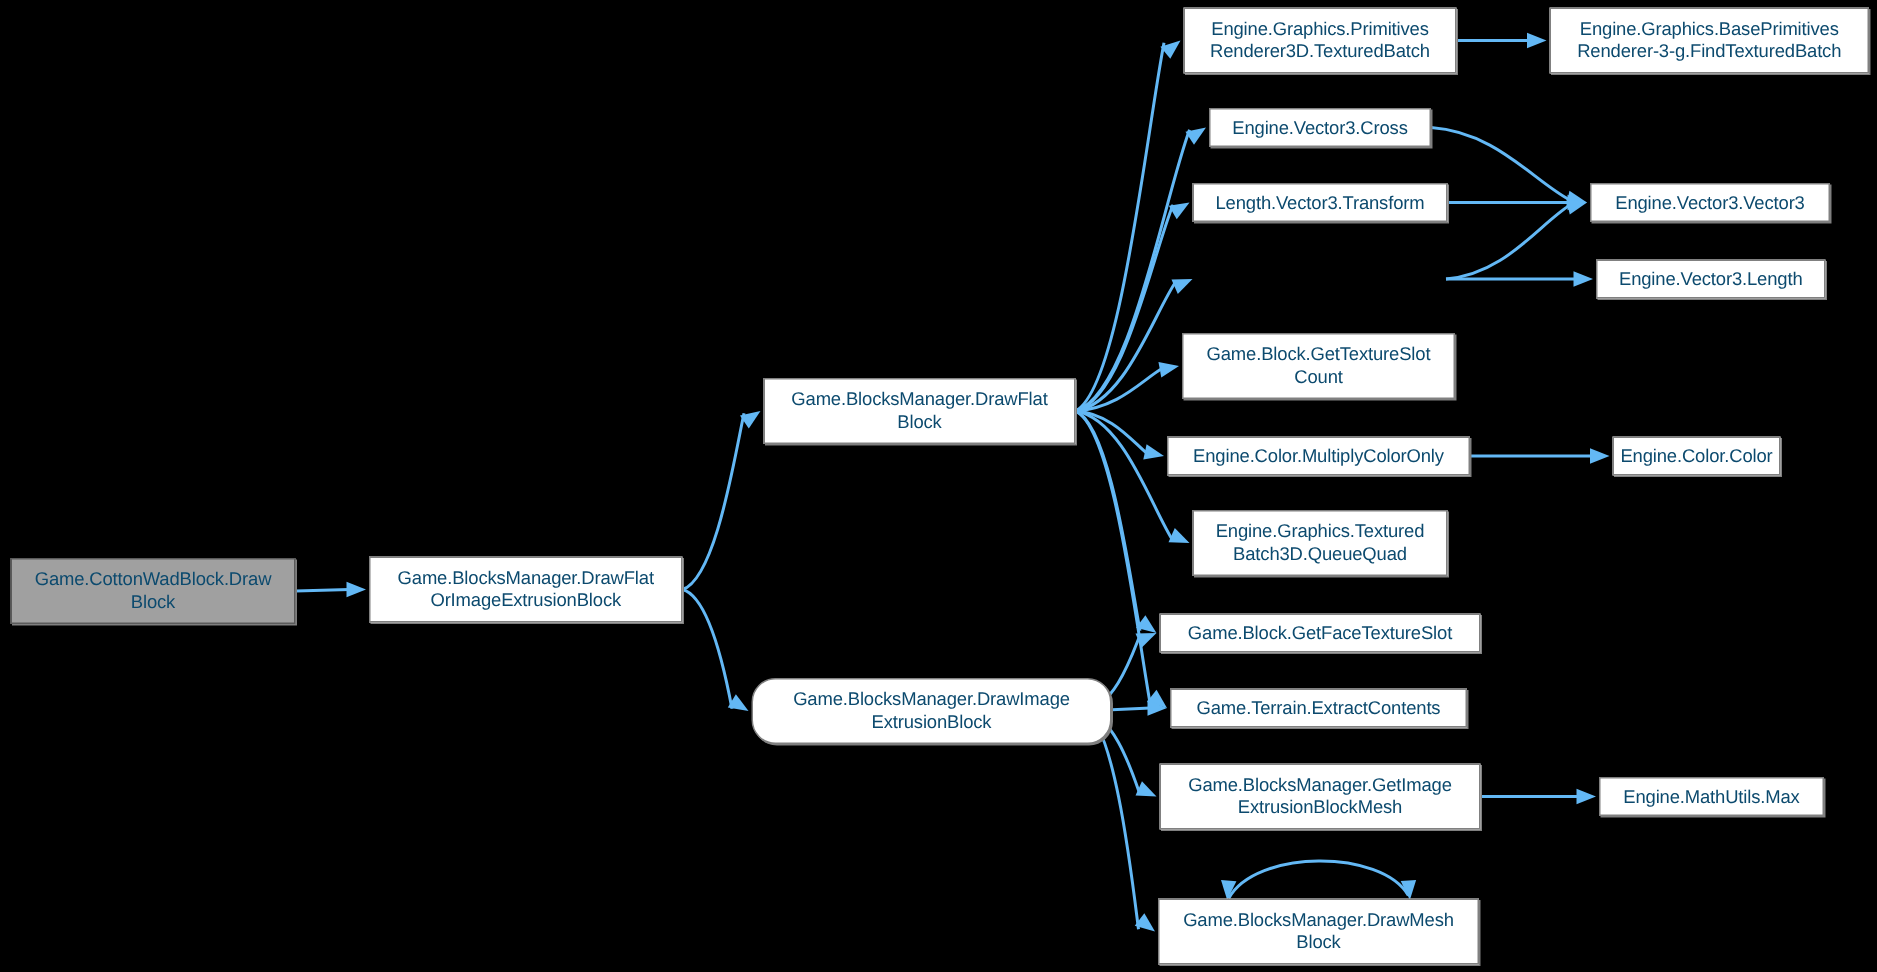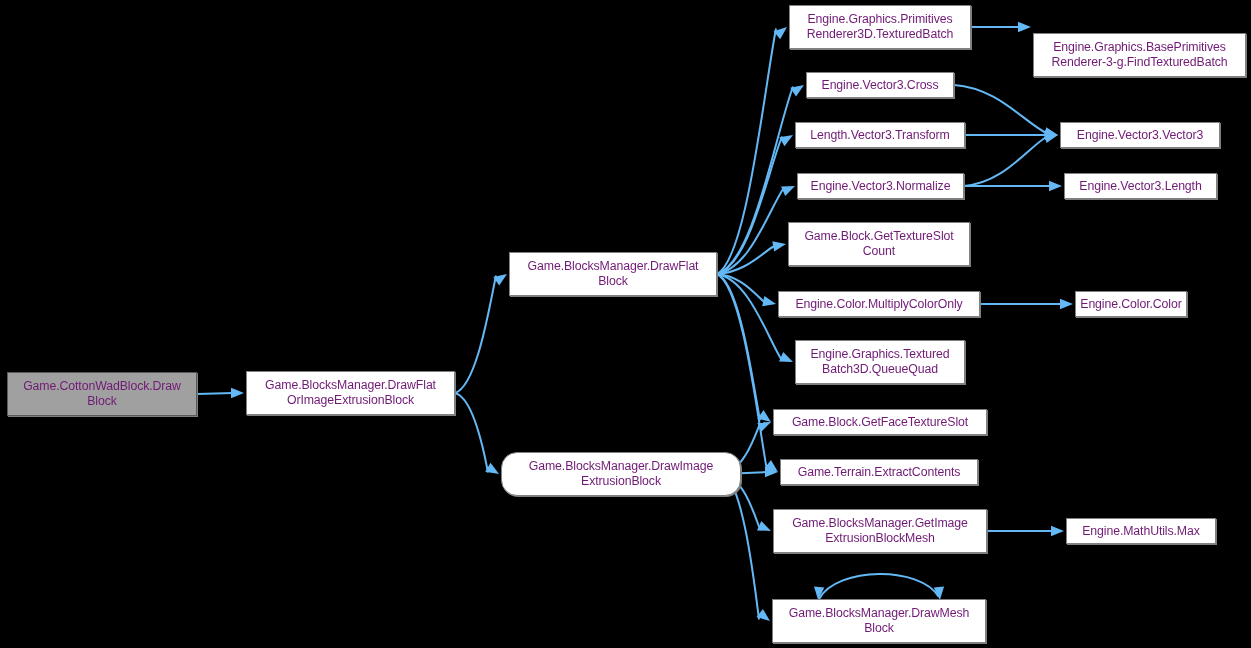--- a/index.html
+++ b/index.html
@@ -36,21 +36,21 @@
   .node {
     position: absolute;
     box-sizing: border-box;
     display: flex;
     align-items: center;
     justify-content: center;
     text-align: center;
     background: #ffffff;
     border: 1px solid #808080;
     box-shadow: 1px 1px 0 0 #7f7f7f;
-    color: #701a75;
+    color: #0c4a6e;
     font-family: "Liberation Sans", sans-serif;
     font-size: 12.3px;
     line-height: 15px;
     letter-spacing: -0.1px;
     padding: 0 4px;
     white-space: pre-line;
   }
   .node.root {
     background: #a0a0a0;
     border: 1px solid #5a5a5a;
@@ -119,26 +119,25 @@
       <div class="node root" style="left: 7px; top: 372px; width: 190px; height: 44px;"><span class="node-label">Game.CottonWadBlock.Draw
 Block</span></div>
       <div class="node" style="left: 246px; top: 371px; width: 209px; height: 44px;"><span class="node-label">Game.BlocksManager.DrawFlat
 OrImageExtrusionBlock</span></div>
       <div class="node" style="left: 509px; top: 252px; width: 208px; height: 44px;"><span class="node-label">Game.BlocksManager.DrawFlat
 Block</span></div>
       <div class="node" style="left: 501px; top: 452px; width: 240px; height: 44px; border-radius: 16px;"><span class="node-label">Game.BlocksManager.DrawImage
 ExtrusionBlock</span></div>
       <div class="node" style="left: 789px; top: 5px; width: 182px; height: 44px;"><span class="node-label">Engine.Graphics.Primitives
 Renderer3D.TexturedBatch</span></div>
-      <div class="node" style="left: 1033px; top: 5px; width: 213px; height: 44px; margin-top: 28px;"><span class="node-label">Engine.Graphics.BasePrimitives
+      <div class="node" style="left: 1033px; top: 5px; width: 213px; height: 44px;"><span class="node-label">Engine.Graphics.BasePrimitives
 Renderer-3-g.FindTexturedBatch</span></div>
       <div class="node" style="left: 806px; top: 72px; width: 148px; height: 26px;"><span class="node-label">Engine.Vector3.Cross</span></div>
       <div class="node" style="left: 795px; top: 122px; width: 170px; height: 26px;"><span class="node-label">Length.Vector3.Transform</span></div>
       <div class="node" style="left: 1060px; top: 122px; width: 160px; height: 26px;"><span class="node-label">Engine.Vector3.Vector3</span></div>
-      <div class="node" style="left: 797px; top: 173px; width: 167px; height: 26px;"><span class="node-label">Engine.Vector3.Normalize</span></div>
       <div class="node" style="left: 1064px; top: 173px; width: 153px; height: 26px;"><span class="node-label">Engine.Vector3.Length</span></div>
       <div class="node" style="left: 788px; top: 222px; width: 182px; height: 44px;"><span class="node-label">Game.Block.GetTextureSlot
 Count</span></div>
       <div class="node" style="left: 778px; top: 291px; width: 202px; height: 26px;"><span class="node-label">Engine.Color.MultiplyColorOnly</span></div>
       <div class="node" style="left: 1075px; top: 291px; width: 112px; height: 26px;"><span class="node-label">Engine.Color.Color</span></div>
       <div class="node" style="left: 795px; top: 340px; width: 170px; height: 44px;"><span class="node-label">Engine.Graphics.Textured
 Batch3D.QueueQuad</span></div>
       <div class="node" style="left: 780px; top: 459px; width: 198px; height: 26px;"><span class="node-label">Game.Terrain.ExtractContents</span></div>
       <div class="node" style="left: 773px; top: 409px; width: 214px; height: 26px;"><span class="node-label">Game.Block.GetFaceTextureSlot</span></div>
       <div class="node" style="left: 773px; top: 509px; width: 214px; height: 44px; justify-content: flex-end;"><span class="node-label">Game.BlocksManager.GetImage

